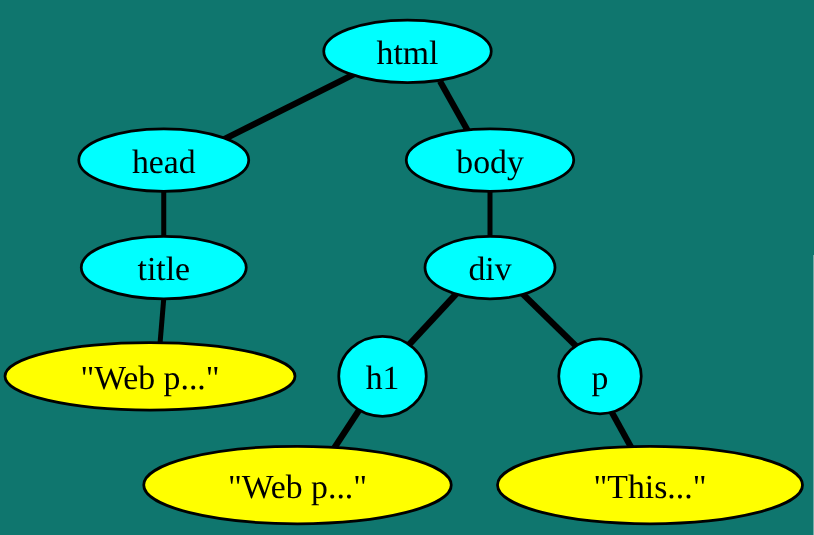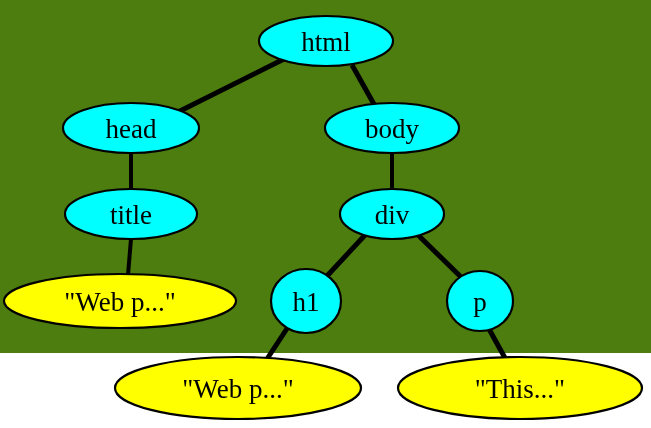--- a/index.html
+++ b/index.html
@@ -9,22 +9,22 @@
   }
   body {
     width: 651px;
     height: 428px;
     overflow: hidden;
     font-family: "Liberation Serif", "DejaVu Serif", serif;
   }
   #graph-canvas {
     position: relative;
     width: 651px;
-    height: 353px;
-    background: #4d7c0f;
+    height: 428px;
+    background: #0f766e;
   }
   #graph-svg {
     position: absolute;
     top: 0;
     left: 0;
     width: 651px;
     height: 428px;
   }
   .node-label {
     font-family: "Liberation Serif", "DejaVu Serif", serif;

